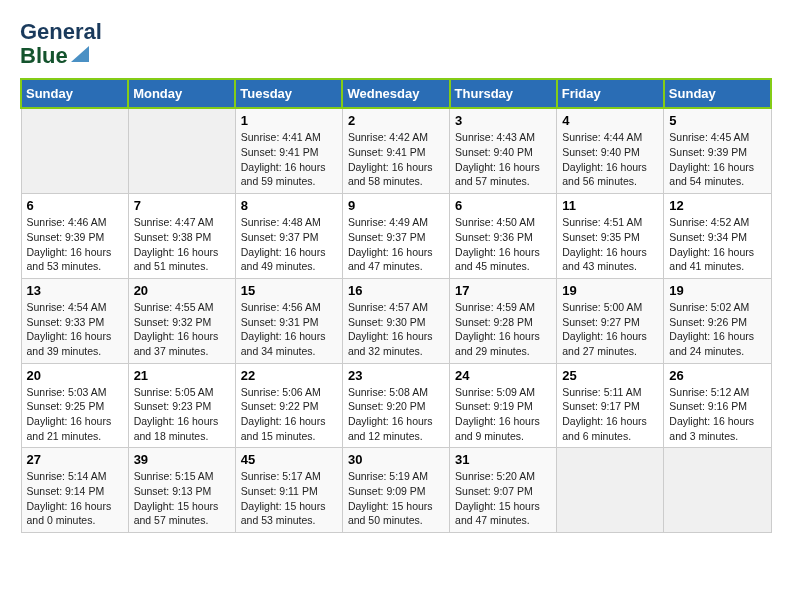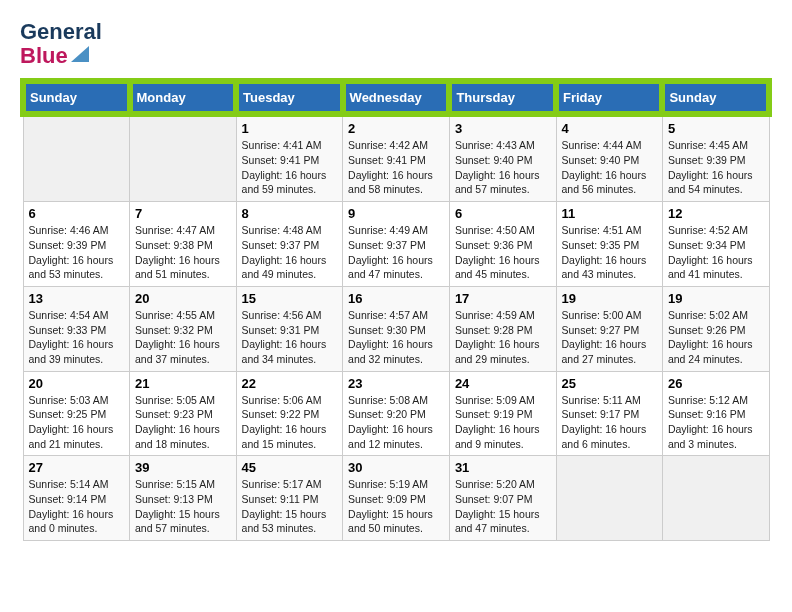--- a/index.html
+++ b/index.html
@@ -50,21 +50,21 @@
       border-collapse: collapse;
       font-size: 11px;
     }
     thead tr th {
       background-color: #2a6db5;
       color: #fff;
       padding: 6px 4px;
       text-align: left;
       font-size: 13px;
       font-weight: bold;
-      border: 6px solid #84cc16;
+      border: 2px solid #84cc16;
     }
     tbody tr td {
       border: 1px solid #ccc;
       padding: 4px 5px;
       vertical-align: top;
       width: 107px;
       min-height: 80px;
       background: #fff;
     }
     tbody tr:nth-child(odd) td {
@@ -88,21 +88,21 @@
 </head>
 <body>
 
 <div class="header">
   <div class="logo">
     <div class="logo-line">
       <span class="logo-text">General</span>
       <span style="display:inline-block;width:0;height:0;border-left:0px solid transparent;border-right:0px solid transparent;border-bottom:0px solid transparent;"></span>
     </div>
     <div class="logo-line" style="align-items:center;">
-      <span class="logo-text" style="color:#be185d;">Blue</span>
+      <span class="logo-text" style="color:#14532d;">Blue</span>
       <span style="display:inline-block;margin-left:3px;">
         <svg width="18" height="16" viewBox="0 0 18 16">
           <polygon points="0,16 18,16 18,0" fill="#4a90c4"></polygon>
         </svg>
       </span>
     </div>
   </div>
   <div class="title-block">
     <h1></h1>
     <h2></h2>

